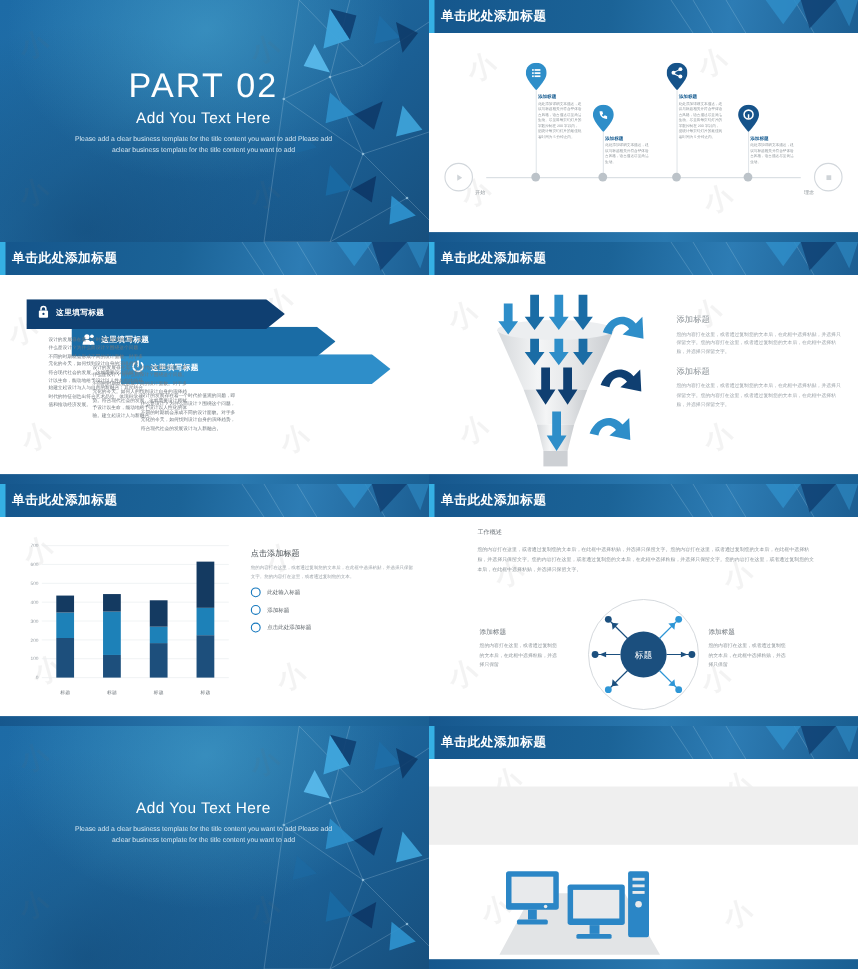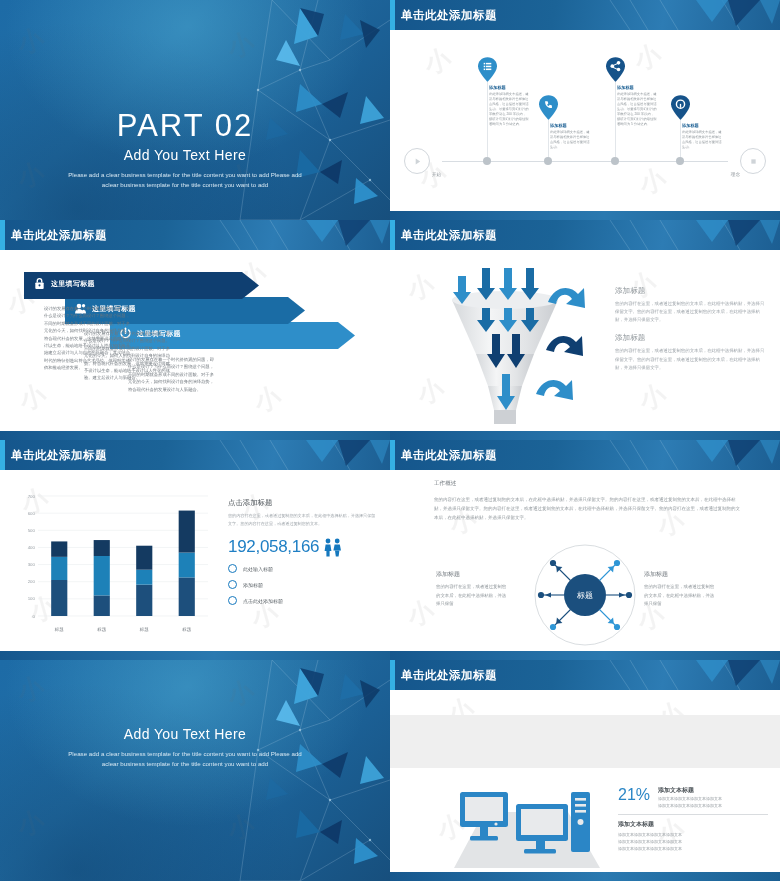--- a/index.html
+++ b/index.html
@@ -22,21 +22,21 @@
   .cover {
     background:
       radial-gradient(ellipse 260px 200px at 48% 12%, rgba(90,190,225,0.38), rgba(90,190,225,0) 70%),
       radial-gradient(ellipse 300px 260px at 20% 95%, rgba(12,58,100,0.45), rgba(12,58,100,0) 72%),
       linear-gradient(135deg,#1d6ba6 0%,#226fa7 35%,#1b5f94 70%,#174f7d 100%);
   }
   .cover-lines { position:absolute; inset:0; }
   .cover-text { position:absolute; left:60px; top:62px; width:250px; text-align:center; }
   .part-title {
     font-size:31px; color:#ffffff; letter-spacing:2px; font-weight:300;
-    line-height:1.05; white-space:nowrap;margin-top:48px;
+    line-height:1.05; white-space:nowrap;
   }
   .part-sub { font-size:14px; color:#ffffff; margin-top:4px; font-weight:300; letter-spacing:0.4px; }
   .part-body {
     margin-top:7px; font-size:6.2px; line-height:1.65; color:#d7e8f3; font-weight:300;
   }
 
   
   .hdr {
     position:absolute; left:0; top:0; width:100%; height:30px;
     background:linear-gradient(100deg,#15568c 0%,#1b6397 42%,#2d7cb4 70%,#1c5e92 100%);
@@ -465,30 +465,20 @@
       <div id="chart-cats">
           <div class="cat" style="left: 46.25px; top: 157px;">标题</div>
           <div class="cat" style="left: 88.75px; top: 157px;">标题</div>
           <div class="cat" style="left: 131.25px; top: 157px;">标题</div>
           <div class="cat" style="left: 173.75px; top: 157px;">标题</div>
         </div>
 
       <div style="position:absolute; left:228px; top:28px; width:150px;">
         <div style="font-size:7.4px; color:#4a5156; font-weight:normal;">点击添加标题</div>
         <div style="font-size:4.1px; line-height:1.85; color:#9aa1a7; margin-top:4px;">您的内容打在这里，或者通过复制您的文本后，在此框中选择粘贴，并选择只保留文字。您的内容打在这里，或者通过复制您的文本。</div>
-        <div style="display:flex; align-items:center; gap:4px; margin-top:10px;">
-          <span class="kpi">192,058,166</span>
-          <svg width="20" height="19" viewBox="0 0 20 19">
-            <circle cx="5" cy="3" r="2.4" fill="#1578be"></circle>
-            <path d="M2.6 6.4 L7.4 6.4 L8.4 13 L6.6 13 L6.6 18.4 L3.4 18.4 L3.4 13 L1.6 13 Z" fill="#1578be"></path>
-            <circle cx="14.2" cy="3" r="2.4" fill="#1578be"></circle>
-            <path d="M11.6 6.4 L16.8 6.4 L18 12.6 L10.4 12.6 Z" fill="#1578be"></path>
-            <path d="M12 12.6 L16.4 12.6 L15.6 18.4 L12.8 18.4 Z" fill="#1578be"></path>
-          </svg>
-        </div>
         <div style="margin-top:4px;">
           <div class="bullet-row">
             <span class="bullet-o"></span>
             <span class="bullet-t">此处输入标题</span>
           </div>
           <div class="bullet-row">
             <span class="bullet-o"></span>
             <span class="bullet-t">添加标题</span>
           </div>
           <div class="bullet-row">
@@ -662,34 +652,17 @@
         </g>
         <g>
           <rect x="133" y="10" width="19" height="60" rx="2" fill="#2b86c6"></rect>
           <rect x="137" y="16" width="11" height="2.6" fill="#e8eaec"></rect>
           <rect x="137" y="22" width="11" height="2.6" fill="#e8eaec"></rect>
           <rect x="137" y="28" width="11" height="2.6" fill="#e8eaec"></rect>
           <circle cx="142.5" cy="40" r="3" fill="#e8eaec"></circle>
         </g>
       </svg>
 
-      <div style="position:absolute; left:228px; top:96px; width:150px;">
-        <div style="display:flex; align-items:flex-start; gap:8px;">
-          <span class="pct">21%</span>
-          <div>
-            <div class="st-h">添加文本标题</div>
-            <div class="st-p" style="white-space:pre-line;">添加文本添加文本添加文本添加文本
-添加文本添加文本添加文本添加文本</div>
-          </div>
-        </div>
-        <div class="hrline" style="margin:5px 0 5px 0;"></div>
-        <div>
-          <div class="st-h">添加文本标题</div>
-          <div class="st-p" style="white-space:pre-line; margin-top:2px;">添加文本添加文本添加文本添加文本
-添加文本添加文本添加文本添加文本
-添加文本添加文本添加文本添加文本</div>
-        </div>
-      </div>
     </div>
     <div class="footer"></div>
   </div>
 
 </div>
 
 </body></html>

